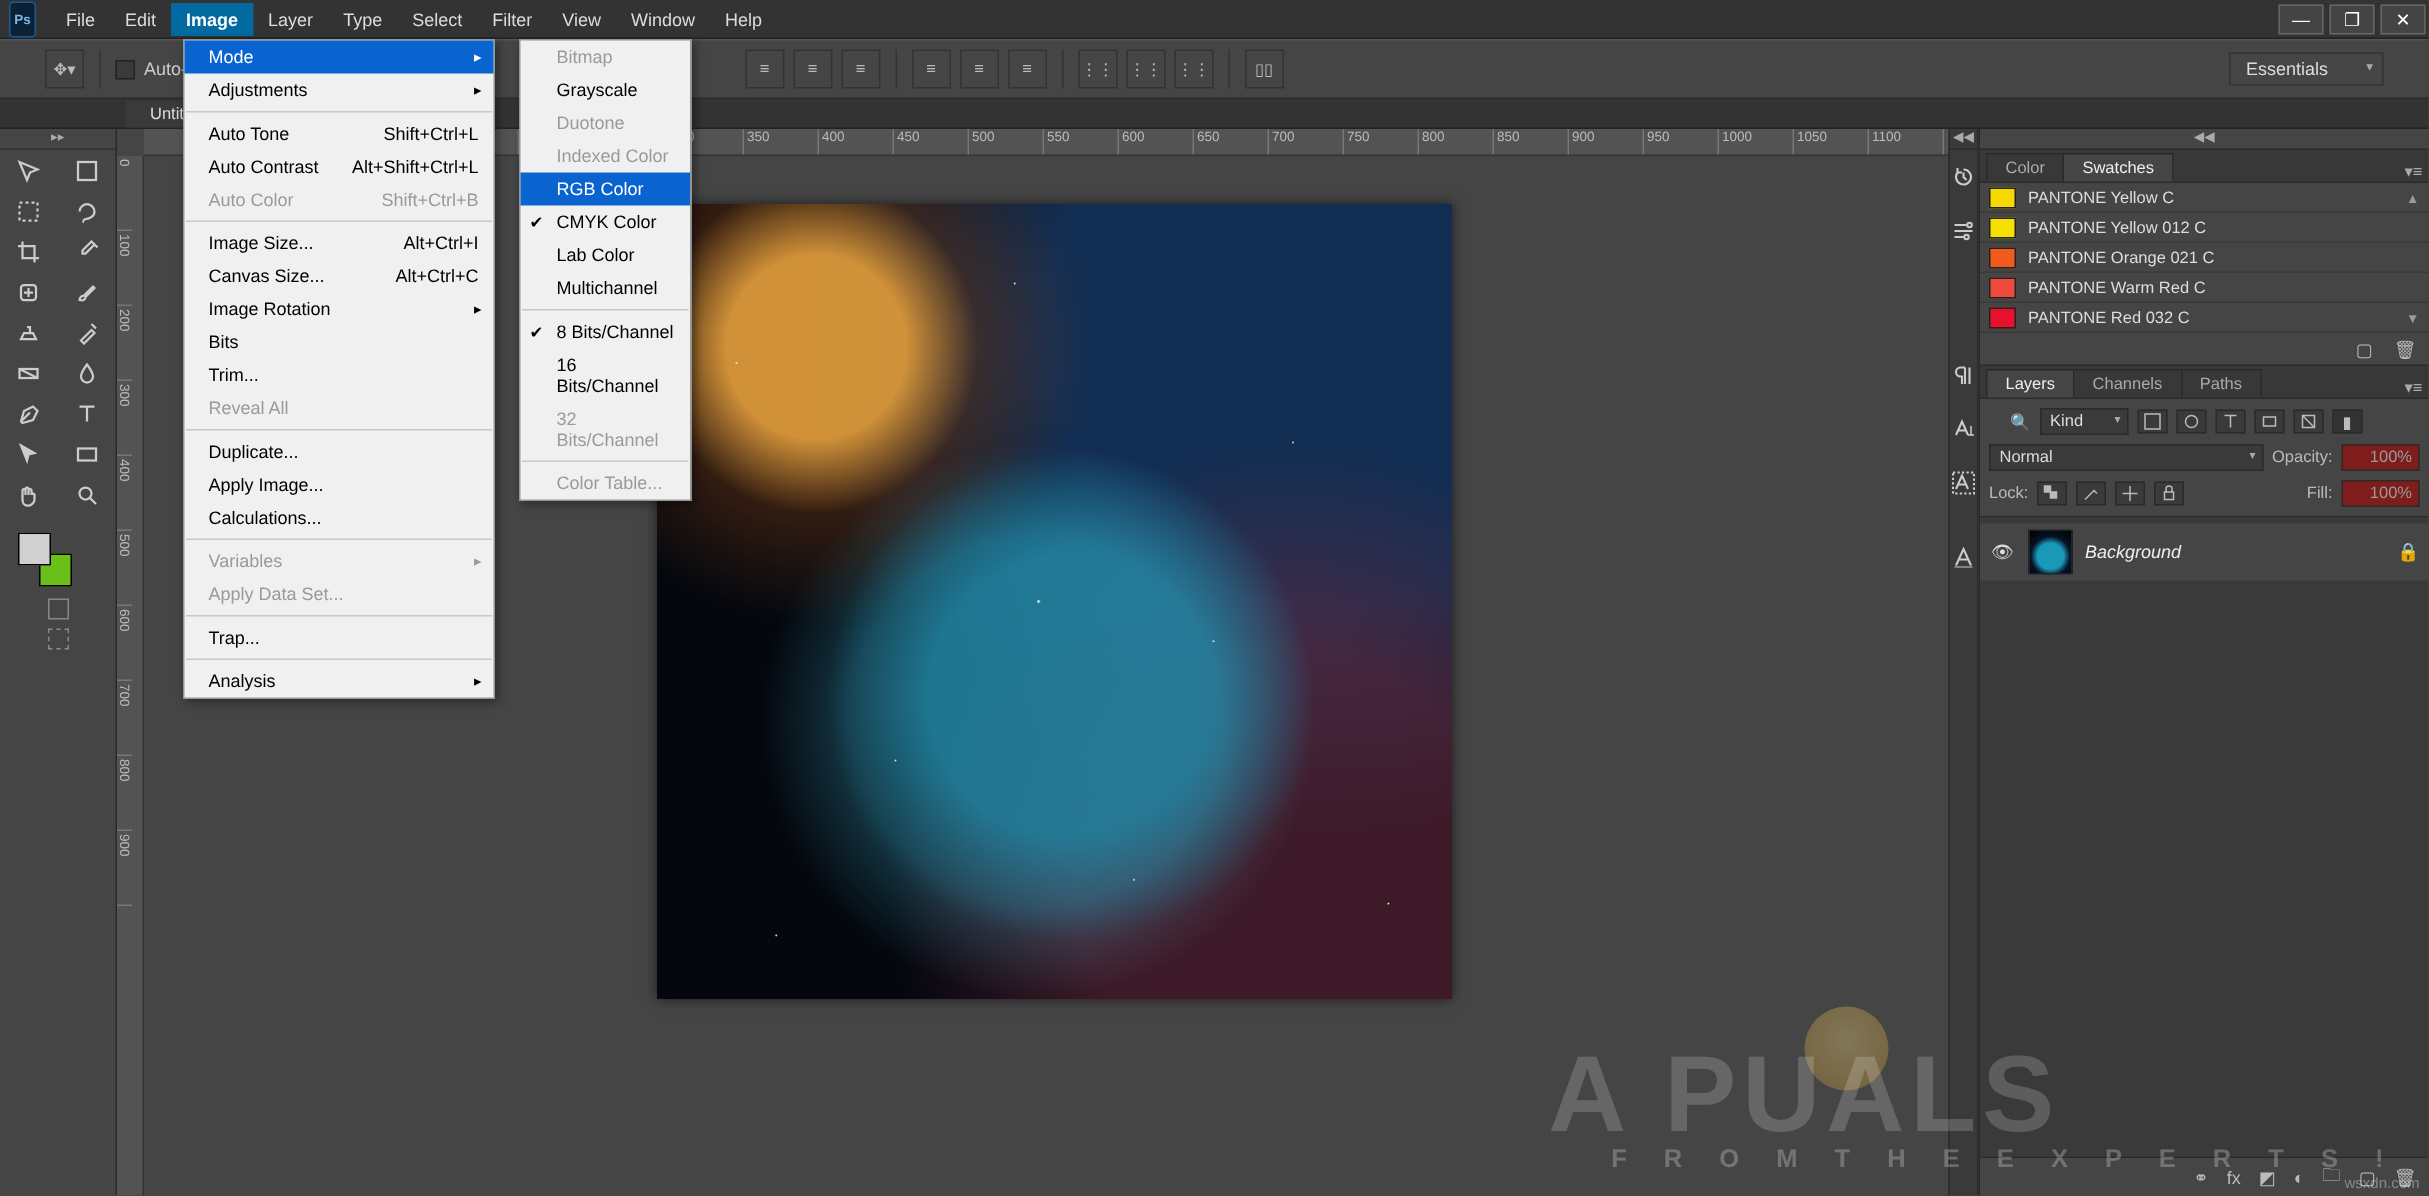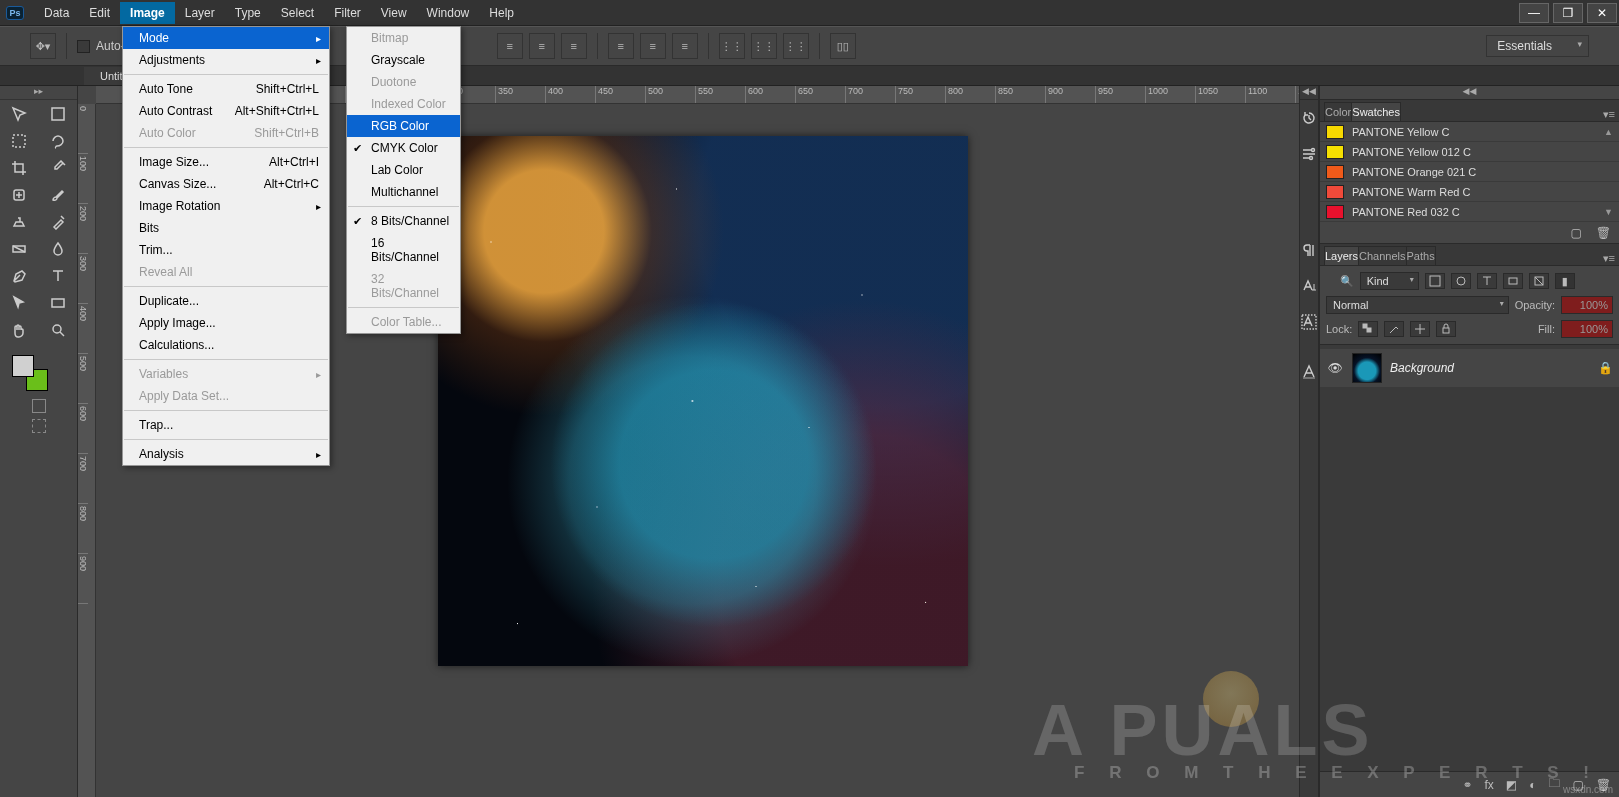--- a/index.html
+++ b/index.html
@@ -1,21 +1,21 @@
 <!DOCTYPE html>
 <html><head>
 <meta charset="utf-8">
 <style>
 * { margin:0; padding:0; box-sizing:border-box; font-family:"Segoe UI",Tahoma,sans-serif; user-select:none; }
 html,body { width:1619px; height:797px; overflow:hidden; background:#454545; }
 .app { position:relative; width:1619px; height:797px; background:#454545; color:#ddd; font-size:12px; }
 
 
 .titlebar { height:26px; background:#333; display:flex; align-items:center; padding-left:6px; border-bottom:1px solid #222; }
-.titlebar .logo { width:18px; height:14px; background:#0a2233; border:1px solid #1a5a9a; border-radius:3px; display:flex; align-items:center; justify-content:center; color:#7bb8ee; font-size:9px; font-weight:bold; }
+.titlebar .logo { width:18px; height:24px; background:#0a2233; border:1px solid #1a5a9a; border-radius:3px; display:flex; align-items:center; justify-content:center; color:#7bb8ee; font-size:9px; font-weight:bold; }
 .menubar { display:flex; margin-left:10px; }
 .menubar .mi { padding:4px 10px; color:#ddd; font-size:12px; cursor:default; }
 .menubar .mi.active { background:#0369a1; color:#fff;font-weight:bold; }
 .winctrls { margin-left:auto; display:flex; }
 .winctrls div { width:30px; height:20px; margin:3px 2px; background:#444; color:#fff; text-align:center; line-height:18px; font-size:12px; border:1px solid #666; }
 
 
 .optbar { height:40px; background:#454545; border-top:1px solid #555; border-bottom:1px solid #2a2a2a; display:flex; align-items:center; padding-left:30px; gap:6px; }
 .optbar .sep { width:1px; height:26px; background:#333; margin:0 4px; }
 .optbar .btn { width:26px; height:26px; background:#454545; border:1px solid #333; display:inline-flex; align-items:center; justify-content:center; color:#bbb; font-size:11px; }
@@ -70,21 +70,21 @@
 }
 
 
 .rstrip { position:absolute; right:300px; top:86px; width:20px; height:711px; background:#3a3a3a; border-left:1px solid #2a2a2a; border-right:1px solid #2a2a2a; }
 .rstrip .hdl { height:14px; text-align:center; font-size:9px; color:#aaa; border-bottom:1px solid #2a2a2a;}
 .rstrip .ic { height:36px; display:flex; align-items:center; justify-content:center; color:#ccc; border-bottom:1px solid transparent; }
 .rstrip .ic svg{width:16px;height:16px;stroke:#ccc;fill:none;stroke-width:1.4;}
 
 .panels { position:absolute; right:0; top:86px; width:300px; height:711px; background:#454545; border-left:1px solid #2a2a2a; display:flex; flex-direction:column; }
 .panel-tabs { height:22px; background:#383838; display:flex; align-items:flex-end; padding-left:4px; border-bottom:1px solid #2a2a2a; }
-.panel-tabs .tab { padding:3px 0; font-size:11px; color:#aaa; background:#383838; border:1px solid #2a2a2a; border-bottom:none; margin-right:-1px; cursor:default;}
+.panel-tabs .tab { padding:3px 12px; font-size:11px; color:#aaa; background:#383838; border:1px solid #2a2a2a; border-bottom:none; margin-right:-1px; cursor:default;}
 .panel-tabs .tab.active { color:#eee; background:#454545; }
 .panel-tabs .menu { margin-left:auto; margin-right:4px; color:#aaa; font-size:11px; }
 
 .swatch-list { background:#454545; }
 .sw-item { height:20px; display:flex; align-items:center; padding:0 6px; border-bottom:1px solid #3a3a3a; }
 .sw-chip { width:18px; height:14px; border:1px solid #222; margin-right:8px; }
 .sw-name { font-size:11px; color:#ddd; flex:1; }
 .sw-arrow { color:#999; font-size:9px; }
 .sw-footer { height:22px; display:flex; justify-content:flex-end; gap:14px; padding:0 8px; align-items:center; border-bottom:1px solid #2a2a2a; color:#bbb; }
 
@@ -125,21 +125,21 @@
 .wm-src { position:absolute; right:6px; bottom:2px; font-size:10px; color:rgba(255,255,255,.35); pointer-events:none; }
 </style>
 </head>
 <body>
 
 <div class="app">
 
   <div class="titlebar">
     <div class="logo">Ps</div>
     <div class="menubar" id="menubar">
-        <div class="mi">Data</div>
+        <div class="mi">File</div>
         <div class="mi">Edit</div>
         <div class="mi active">Image</div>
         <div class="mi">Layer</div>
         <div class="mi">Type</div>
         <div class="mi">Select</div>
         <div class="mi">Filter</div>
         <div class="mi">View</div>
         <div class="mi">Window</div>
         <div class="mi">Help</div>
       </div>

